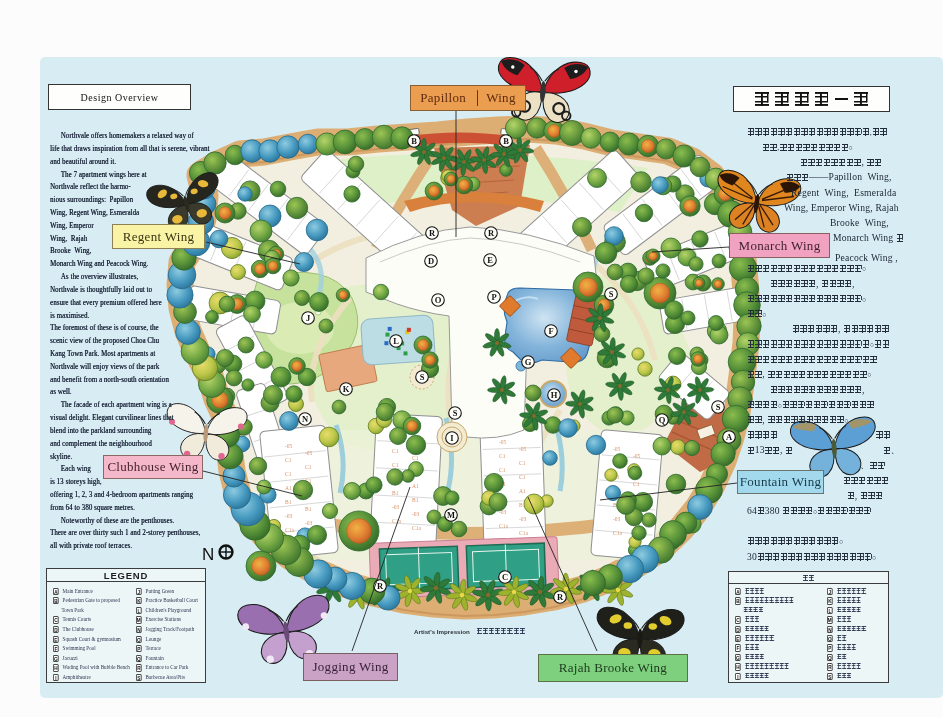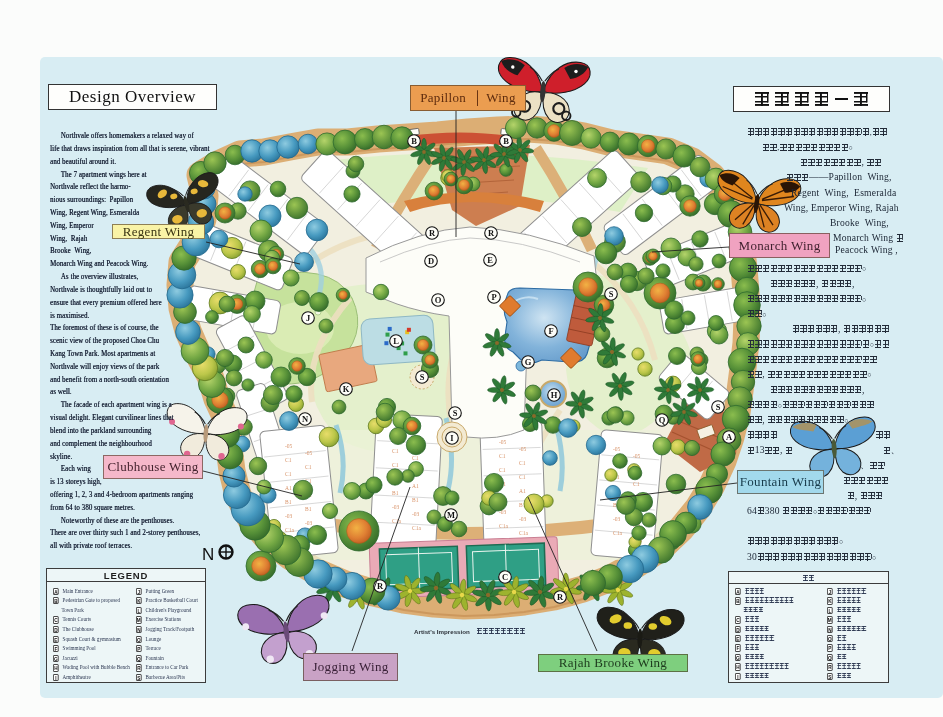--- a/index.html
+++ b/index.html
@@ -906,21 +906,21 @@
         <ellipse cx="20" cy="-13" rx="5" ry="3.4" transform="rotate(25 20 -13)"></ellipse>
         <ellipse cx="10" cy="-8" rx="3.4" ry="2.6"></ellipse>
         <ellipse cx="-12" cy="14" rx="5" ry="4"></ellipse>
         <ellipse cx="12" cy="14" rx="5" ry="4"></ellipse>
       </g>
 <ellipse cx="0" cy="2" rx="2" ry="8" fill="#1a1a14"></ellipse>
 <path d="M-1,-6 C-4,-11 -7,-14 -11,-16 M1,-6 C4,-11 7,-14 11,-16" stroke="#222" stroke-width="0.9" fill="none"></path>
 </g>
 </svg>
 
-<div class="tbox" style="left:48px;top:84px;width:169px;height:26px;font-size:17px;letter-spacing:0.5px;color:#111">Design Overview</div>
+<div class="tbox" style="left:48px;top:84px;width:143px;height:26px;font-size:10px;letter-spacing:0.5px;color:#111">Design Overview</div>
 
 <div class="tbox" style="left:733px;top:86px;width:157px;height:26px">
     <i class="z b"></i>
     <i class="z b"></i>
     <i class="z b"></i>
     <i class="z b"></i>
     <span style="display:inline-block;width:13px;height:2px;background:#111;margin:0 3.2px;vertical-align:4px"></span>
     <i class="z b"></i>
   </div>
 
@@ -959,21 +959,21 @@
 <div class="ln" style="left:50px;top:540.2px">all with private roof terraces.</div>
 
 <div class="zl" style="left:747px;top:126.0px"><i class="z"></i><i class="z"></i><i class="z"></i><i class="z"></i><i class="z"></i><i class="z"></i><i class="z"></i><i class="z"></i><i class="z"></i><i class="z"></i><i class="z"></i><i class="z"></i><i class="z"></i><i class="z"></i><i class="z"></i><i class="z"></i><span style="font-size:8px">,</span><i class="z"></i><i class="z"></i></div>
 <div class="zl" style="left:762px;top:141.2px"><i class="z"></i><i class="z"></i><span style="font-size:8px">,</span><i class="z"></i><i class="z"></i><i class="z"></i><i class="z"></i><i class="z"></i><i class="z"></i><i class="z"></i><i class="z"></i><i class="z"></i><span style="font-size:7px">○</span></div>
 <div class="zl" style="left:800px;top:156.3px"><i class="z"></i><i class="z"></i><i class="z"></i><i class="z"></i><i class="z"></i><i class="z"></i><i class="z"></i><i class="z"></i>,&nbsp;<i class="z"></i><i class="z"></i></div>
 <div class="zl" style="left:786px;top:171.4px"><i class="z"></i><i class="z"></i><i class="z"></i>——Papillon&nbsp;&nbsp;Wing,</div>
 <div class="zl" style="left:791px;top:186.6px">Regent&nbsp;&nbsp;Wing,&nbsp;&nbsp;Esmeralda</div>
 <div class="zl" style="left:784px;top:201.8px">Wing,&nbsp;Emperor&nbsp;Wing,&nbsp;Rajah</div>
 <div class="zl" style="left:830px;top:216.9px">Brooke&nbsp;&nbsp;Wing,</div>
 <div class="zl" style="left:833px;top:232.1px">Monarch&nbsp;Wing&nbsp;<i class="z"></i></div>
-<div class="zl" style="left:835px;top:244px">Peacock&nbsp;Wing&nbsp;,</div>
+<div class="zl" style="left:835px;top:252px">Peacock&nbsp;Wing&nbsp;,</div>
 <div class="zl" style="left:747px;top:262.4px"><i class="z"></i><i class="z"></i><i class="z"></i><i class="z"></i><i class="z"></i><i class="z"></i><i class="z"></i><i class="z"></i><i class="z"></i><i class="z"></i><i class="z"></i><i class="z"></i><i class="z"></i><i class="z"></i><i class="z"></i><span style="font-size:7px">○</span></div>
 <div class="zl" style="left:770px;top:277.5px"><i class="z"></i><i class="z"></i><i class="z"></i><i class="z"></i><i class="z"></i><i class="z"></i>,&nbsp;<i class="z"></i><i class="z"></i><i class="z"></i><i class="z"></i>,</div>
 <div class="zl" style="left:747px;top:292.6px"><i class="z"></i><i class="z"></i><i class="z"></i><i class="z"></i><i class="z"></i><i class="z"></i><i class="z"></i><i class="z"></i><i class="z"></i><i class="z"></i><i class="z"></i><i class="z"></i><i class="z"></i><i class="z"></i><i class="z"></i><span style="font-size:7px">○</span></div>
 <div class="zl" style="left:747px;top:307.8px"><i class="z"></i><i class="z"></i><span style="font-size:7px">○</span></div>
 <div class="zl" style="left:792px;top:323.0px"><i class="z"></i><i class="z"></i><i class="z"></i><i class="z"></i><i class="z"></i><i class="z"></i>,&nbsp;<i class="z"></i><i class="z"></i><i class="z"></i><i class="z"></i><i class="z"></i><i class="z"></i></div>
 <div class="zl" style="left:747px;top:338.1px"><i class="z"></i><i class="z"></i><i class="z"></i><i class="z"></i><i class="z"></i><i class="z"></i><i class="z"></i><i class="z"></i><i class="z"></i><i class="z"></i><i class="z"></i><i class="z"></i><i class="z"></i><i class="z"></i><i class="z"></i><i class="z"></i><span style="font-size:7px">○</span><i class="z"></i><i class="z"></i></div>
 <div class="zl" style="left:747px;top:353.2px"><i class="z"></i><i class="z"></i><i class="z"></i><i class="z"></i><i class="z"></i><i class="z"></i><i class="z"></i><i class="z"></i><i class="z"></i><i class="z"></i><i class="z"></i><i class="z"></i><i class="z"></i><i class="z"></i><i class="z"></i><i class="z"></i><i class="z"></i></div>
 <div class="zl" style="left:747px;top:368.4px"><i class="z"></i><i class="z"></i>,&nbsp;<i class="z"></i><i class="z"></i><i class="z"></i><i class="z"></i><i class="z"></i><i class="z"></i><i class="z"></i><i class="z"></i><i class="z"></i><i class="z"></i><i class="z"></i><i class="z"></i><i class="z"></i><span style="font-size:7px">○</span></div>
 <div class="zl" style="left:770px;top:383.6px"><i class="z"></i><i class="z"></i><i class="z"></i><i class="z"></i><i class="z"></i><i class="z"></i><i class="z"></i><i class="z"></i><i class="z"></i><i class="z"></i><i class="z"></i><i class="z"></i>,</div>
 <div class="zl" style="left:747px;top:398.7px"><i class="z"></i><i class="z"></i><i class="z"></i><i class="z"></i><span style="font-size:7px">○</span><i class="z"></i><i class="z"></i><i class="z"></i><i class="z"></i><i class="z"></i><i class="z"></i><i class="z"></i><i class="z"></i><i class="z"></i><i class="z"></i><i class="z"></i><i class="z"></i></div>
@@ -982,31 +982,31 @@
 <div class="zl" style="left:747px;top:444.2px"><i class="z"></i>13<i class="z"></i><i class="z"></i>,&nbsp;<i class="z"></i><span style="margin-left:90px"></span><i class="z"></i>、</div>
 <div class="zl" style="left:860px;top:459.3px">、<i class="z"></i><i class="z"></i></div>
 <div class="zl" style="left:843px;top:474.4px"><i class="z"></i><i class="z"></i><i class="z"></i><i class="z"></i><i class="z"></i><i class="z"></i></div>
 <div class="zl" style="left:847px;top:489.6px"><i class="z"></i>,&nbsp;<i class="z"></i><i class="z"></i><i class="z"></i></div>
 <div class="zl" style="left:747px;top:504.8px">64<i class="z"></i>380&nbsp;<i class="z"></i><i class="z"></i><i class="z"></i><i class="z"></i><span style="font-size:7px">○</span><i class="z"></i><i class="z"></i><i class="z"></i><i class="z"></i><i class="z"></i><i class="z"></i><i class="z"></i></div>
 <div class="zl" style="left:747px;top:551px">30<i class="z"></i><i class="z"></i><i class="z"></i><i class="z"></i><i class="z"></i><i class="z"></i><i class="z"></i><i class="z"></i><i class="z"></i><i class="z"></i><i class="z"></i><i class="z"></i><i class="z"></i><i class="z"></i><i class="z"></i><span style="font-size:7px">○</span></div>
 <div class="zl" style="left:747px;top:535.0px"><i class="z"></i><i class="z"></i><i class="z"></i><i class="z"></i><i class="z"></i><i class="z"></i><i class="z"></i><i class="z"></i><i class="z"></i><i class="z"></i><i class="z"></i><i class="z"></i><span style="font-size:7px">○</span></div>
 
 <div class="wl" style="left:410px;top:85px;width:116px;height:26px;background:#eb9d50;color:#5e2c0e">Papillon&nbsp;&nbsp;│&nbsp;Wing</div>
 
-<div class="wl" style="left:112px;top:224px;width:93px;height:15px;background:#f9f3a6;color:#3a3413">Regent Wing</div>
+<div class="wl" style="left:112px;top:224px;width:93px;height:25px;background:#f9f3a6;color:#3a3413">Regent Wing</div>
 
 <div class="wl" style="left:103px;top:455px;width:100px;height:24px;background:#f5b8ca;color:#44232e">Clubhouse Wing</div>
 
 <div class="wl" style="left:729px;top:233px;width:101px;height:25px;background:#f0a2c0;color:#3e1f2c">Monarch Wing</div>
 
 <div class="wl" style="left:737px;top:470px;width:87px;height:24px;background:#a2d9ec;color:#173a4a">Fountain Wing</div>
 
 <div class="wl" style="left:303px;top:653px;width:95px;height:28px;background:#c9a2c5;color:#3a2138">Jogging Wing</div>
 
-<div class="wl" style="left:538px;top:654px;width:150px;height:18px;background:#7ecf7e;color:#1d3a1d">Rajah Brooke Wing</div>
+<div class="wl" style="left:538px;top:654px;width:150px;height:28px;background:#7ecf7e;color:#1d3a1d">Rajah Brooke Wing</div>
 
 <div class="legend" style="left:46px;top:568px;width:160px;height:115px">
     <div class="hd" style="height:13px;font-size:9.5px;line-height:13px;letter-spacing:0.8px">LEGEND</div>
   </div>
 <div class="li" style="left:53px;top:586.5px"><span class="lk">A</span>Main Entrance</div>
 <div class="li" style="left:53px;top:596.1px"><span class="lk">B</span>Pedestrian Gate to proposed</div>
 <div class="li" style="left:53px;top:605.7px"><span style="display:inline-block;width:10.6px"></span>Town Park</div>
 <div class="li" style="left:53px;top:615.3px"><span class="lk">C</span>Tennis Courts</div>
 <div class="li" style="left:53px;top:624.9px"><span class="lk">D</span>The Clubhouse</div>
 <div class="li" style="left:53px;top:634.5px"><span class="lk">E</span>Squash Court &amp; gymnasium</div>

